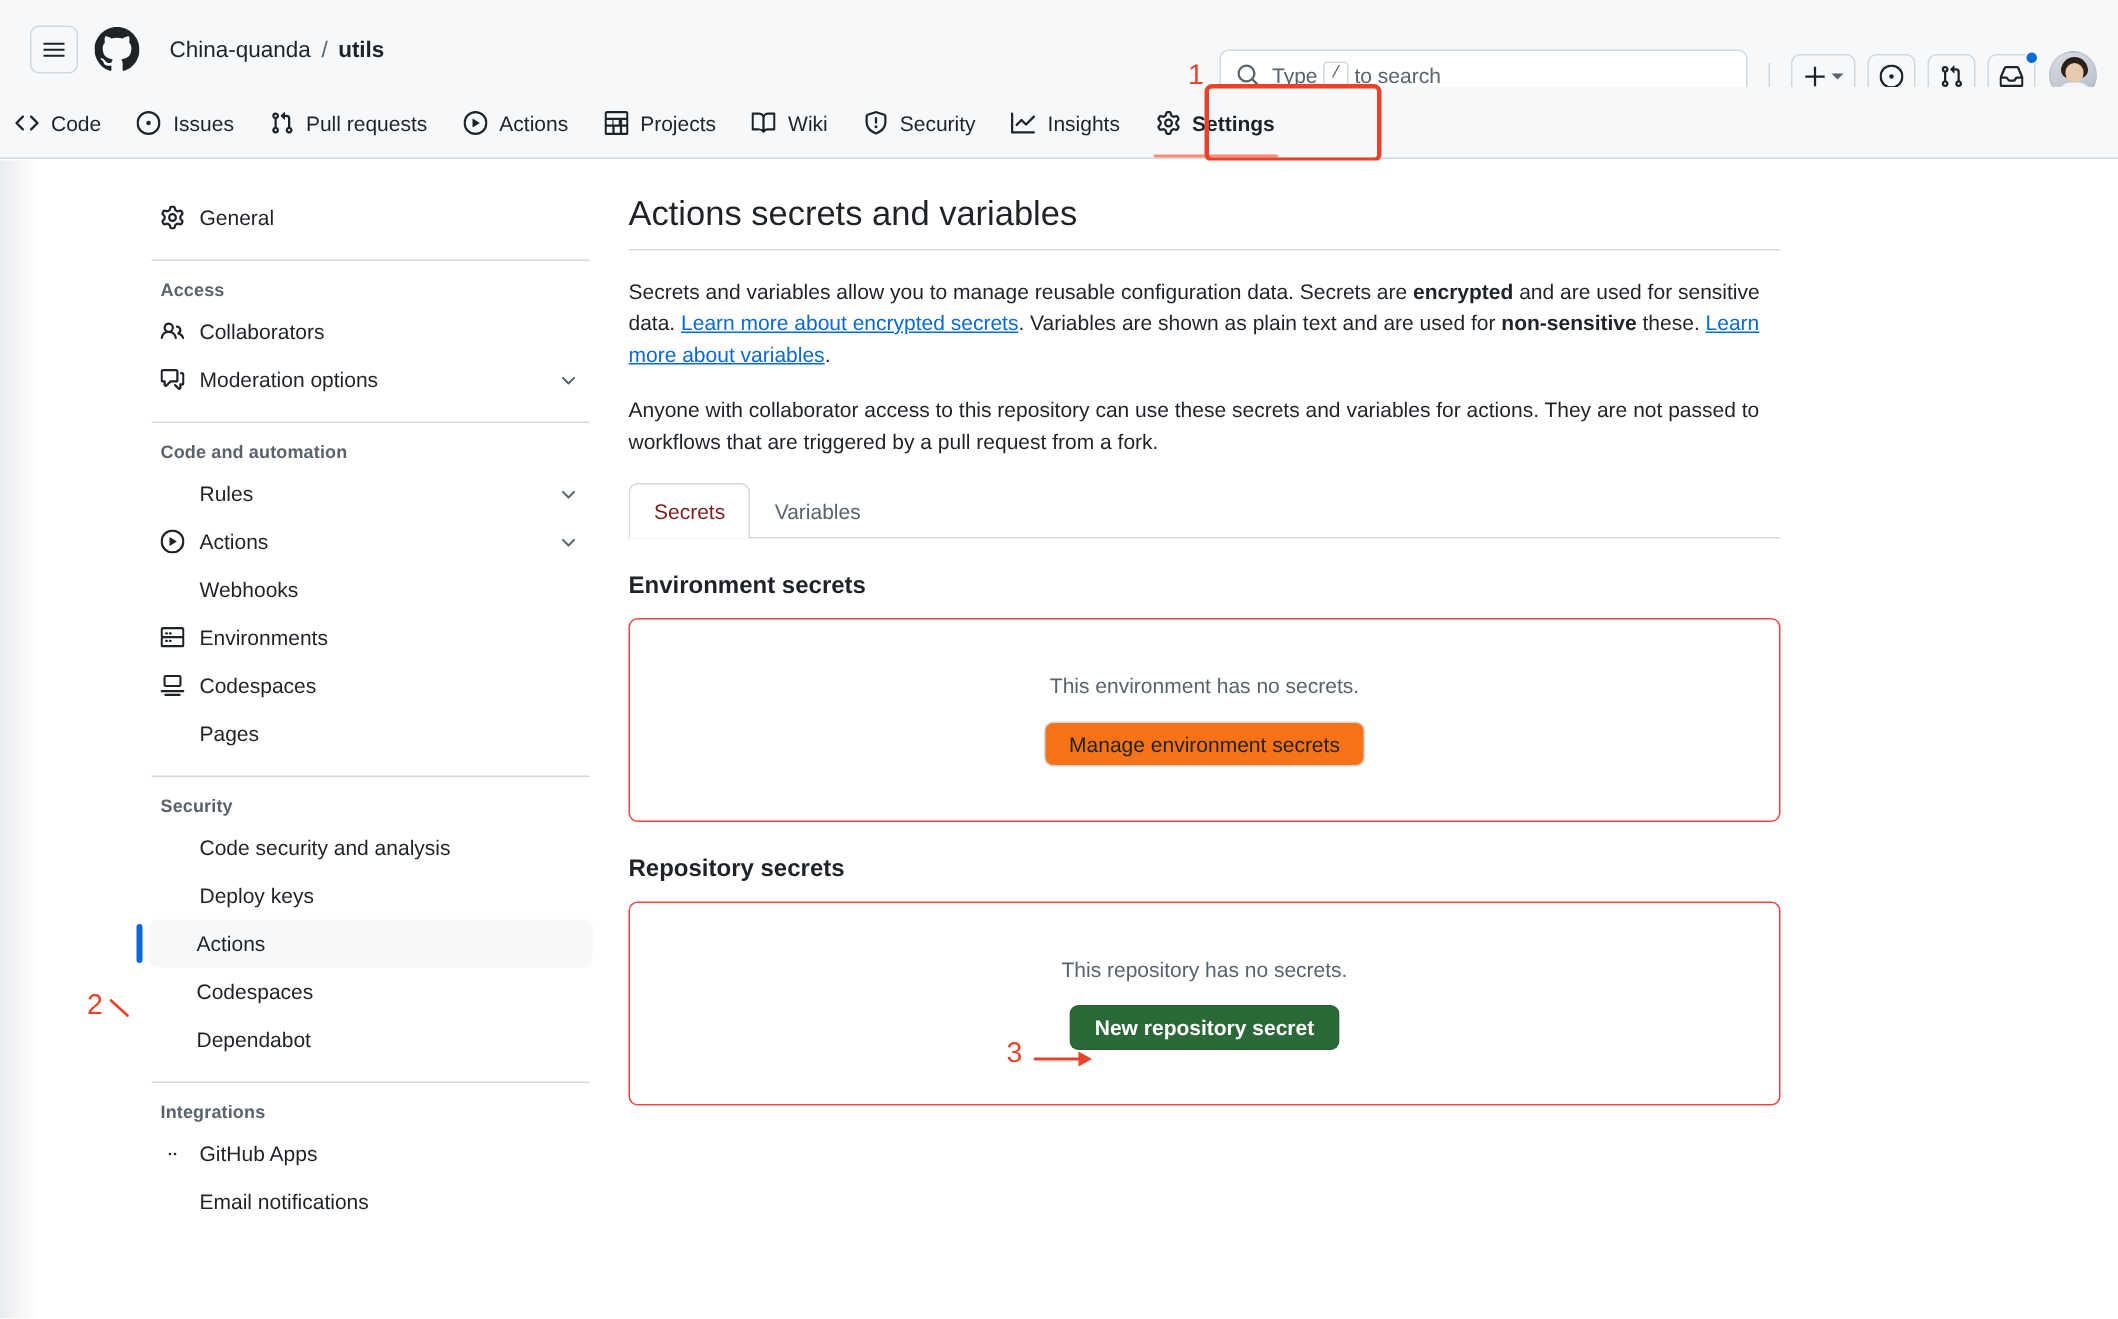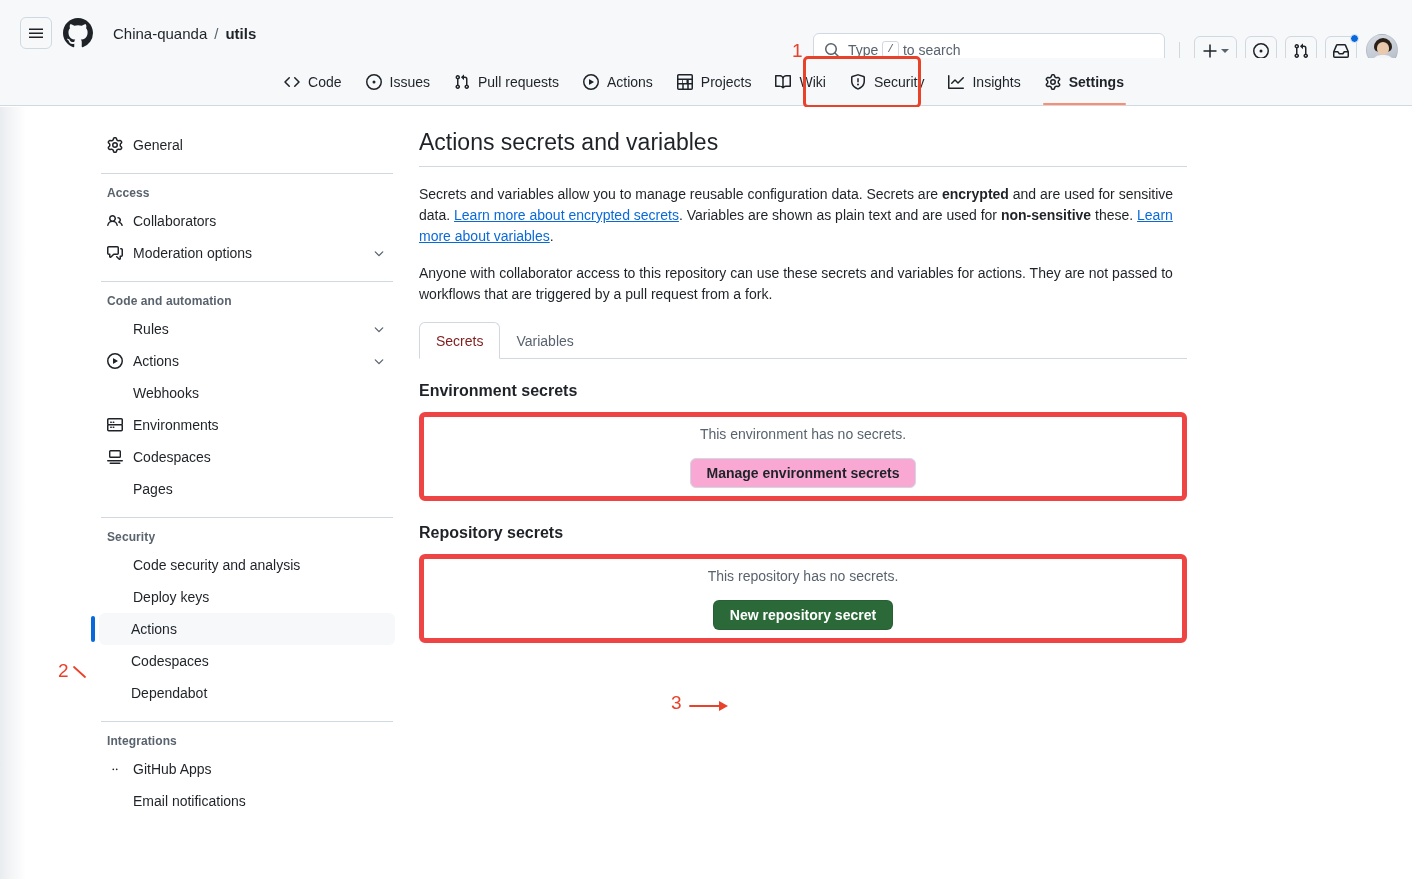--- a/index.html
+++ b/index.html
@@ -65,21 +65,21 @@
     position: relative; cursor: pointer; border: 1px solid rgba(0,0,0,.06);
   }
   .avatar .av-hair { position:absolute; left:7px; top:3px; width:18px; height:14px; background:#2b2018; border-radius:9px 9px 5px 5px; }
   .avatar .av-face { position:absolute; left:10px; top:7px; width:12px; height:13px; background:#e8c9ac; border-radius:6px 6px 6px 6px; }
   .avatar .av-body { position:absolute; left:4px; top:20px; width:24px; height:13px; background:#f2f4f7; border-radius:10px 10px 0 0; }
 
   
   .navbar {
     position: absolute; left: 0; top: 58px; width: 1412px; height: 48px;
     background: #f6f8fa; border-bottom: 1px solid #d1d9e0;
-    display: flex; align-items: flex-end; padding-left: 0; justify-content: center;
+    display: flex; align-items: flex-end; padding-left: 0;
   }
   .navtab {
     display: flex; align-items: center; gap: 8px; height: 46px;
     padding: 0 10px; margin-right: 4px; font-size: 14px; color: #1f2328;
     cursor: pointer; position: relative;
   }
   .navtab.active { font-weight: bold; }
   .navtab.active::after {
     content: ""; position: absolute; left: 8px; right: 8px; bottom: 0;
     height: 2px; background: #fd8c73; border-radius: 2px;
@@ -148,27 +148,27 @@
     display: flex; align-items: center; cursor: pointer; position: relative; z-index: 2;
   }
   .tab.active {
     color: #7f1d1d; background: #fff;
     border: 1px solid #d1d9e0; border-bottom: 1px solid #fff;
     border-radius: 6px 6px 0 0;
   }
 
   .sec-heading { font-size: 16px; font-weight: bold; color: #1f2328; margin: 23px 0 12px 0; }
   .blank-box {
-    border: 5px solid #ef4444; border-radius: 6px; height: 89px;
+    border: 1px solid #ef4444; border-radius: 6px; height: 136px;
     display: flex; flex-direction: column; align-items: center; justify-content: center; gap: 16px;
   }
   .blank-msg { font-size: 14px; color: #59636e; }
   .btn-default {
-    border: 1px solid #d1d9e0; border-radius: 6px; background: #f9a8d4;
-    font-size: 14px; font-weight: bold; color: #1f2328; padding: 6px 16px; cursor: pointer;
+    border: 1px solid #d1d9e0; border-radius: 6px; background: #f97316;
+    font-size: 14px; font-weight: normal; color: #1f2328; padding: 6px 16px; cursor: pointer;
     font-family: "Liberation Sans", sans-serif;
     text-align: center;
   }
   .btn-primary {
     border: 1px solid rgba(27,31,36,.15); border-radius: 6px; background: #2b6a38;
     font-size: 14px; font-weight: bold; color: #ffffff; padding: 6px 16px; cursor: pointer;
     font-family: "Liberation Sans", sans-serif;
   }
   svg { stroke-width: 0; }
 </style>

